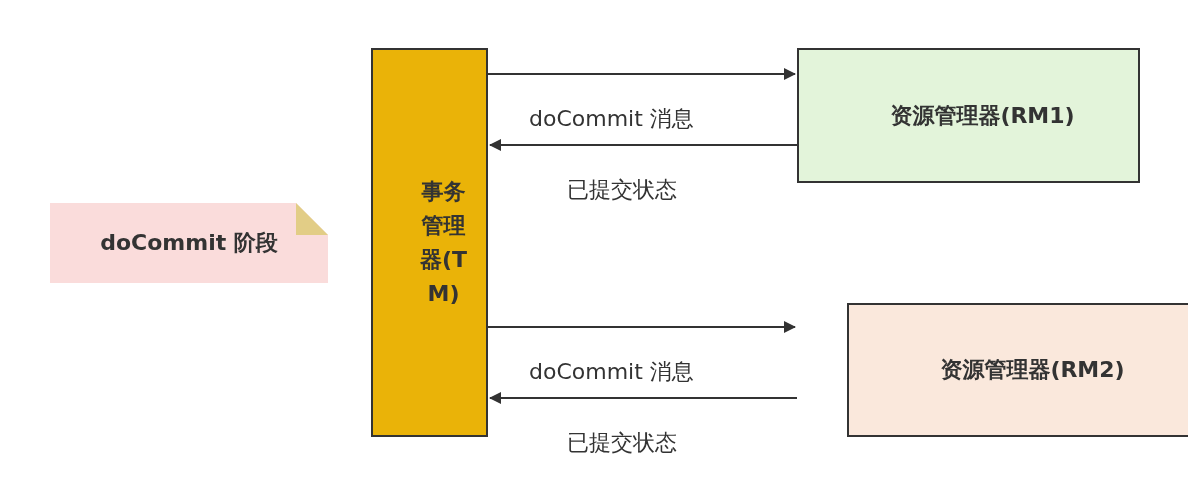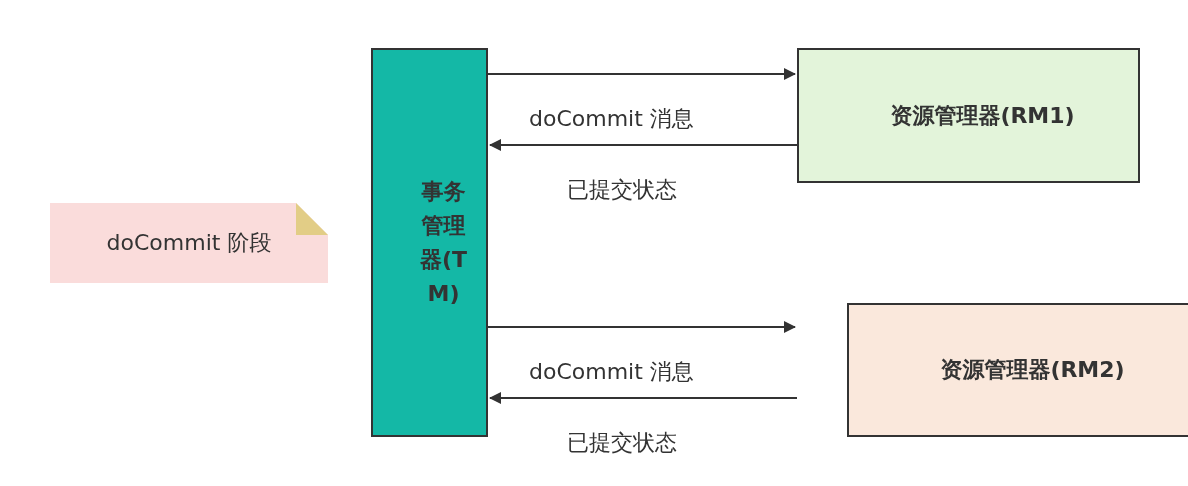--- a/index.html
+++ b/index.html
@@ -2,21 +2,21 @@
 <html><head>
 <meta charset="utf-8">
 <style>
   html, body { margin: 0; padding: 0; background: #ffffff; }
   body { width: 1188px; height: 486px; position: relative; overflow: hidden;
          font-family: "DejaVu Sans", "Liberation Sans", sans-serif; color: #333333; }
   .note { position: absolute; left: 50px; top: 203px; width: 278px; height: 80px; }
   .note svg { position: absolute; left: 0; top: 0; }
   .note-label { position: absolute; left: 0; top: 0; width: 278px; height: 80px;
                 display: flex; align-items: center; justify-content: center;
-                font-size: 22px; font-weight: normal; color: #333333; }
+                font-size: 22px; font-weight: bold; color: #333333; }
   .box { position: absolute; box-sizing: border-box; border: 2px solid #333333;
          display: flex; align-items: center; justify-content: center; text-align: center; padding-left: 28px; }
   .tm { left: 371px; top: 48px; width: 117px; height: 389px; background: #dbf4f5; }
   .tm-label { font-size: 22px; font-weight: bold; line-height: 34px; width: 60px;
               word-break: break-all; color: #333333; }
   .rm1 { left: 797px; top: 48px; width: 343px; height: 135px; background: #e3f4da; }
   .rm2 { left: 838px; top: 303px; width: 343px; height: 134px; background: #fae8dc; margin-left: 9px; }
   .rm-label { font-size: 22px; font-weight: bold; color: #333333; white-space: nowrap; }
   svg.edges { position: absolute; left: 0; top: 0; }
   .edge-label { position: absolute; font-size: 22px; background: #ffffff; color: #333333;
@@ -43,21 +43,21 @@
   <line x1="797" y1="145" x2="490" y2="145" stroke="#333333" stroke-width="2" marker-end="url(#arrow)"></line>
   <line x1="488" y1="327" x2="795" y2="327" stroke="#333333" stroke-width="2" marker-end="url(#arrow)"></line>
   <line x1="797" y1="398" x2="490" y2="398" stroke="#333333" stroke-width="2" marker-end="url(#arrow)"></line>
 </svg>
 
 <div class="edge-label" style="left:528px; top:61px;">doCommit 消息</div>
 <div class="edge-label" style="left:566px; top:132px;">已提交状态</div>
 <div class="edge-label" style="left:528px; top:314px;">doCommit 消息</div>
 <div class="edge-label" style="left:566px; top:385px;">已提交状态</div>
 
-<div class="box tm" style="background: #14b8a6;">
+<div class="box tm" style="background: #eab308;">
   <div class="tm-label">事务管理器(TM)</div>
 </div>
 <div class="box rm1" style="background: rgb(227, 244, 218);">
   <div class="rm-label">资源管理器(RM1)</div>
 </div>
 <div class="box rm2" style="background: rgb(250, 232, 220);">
   <div class="rm-label">资源管理器(RM2)</div>
 </div>
 
 </body></html>

